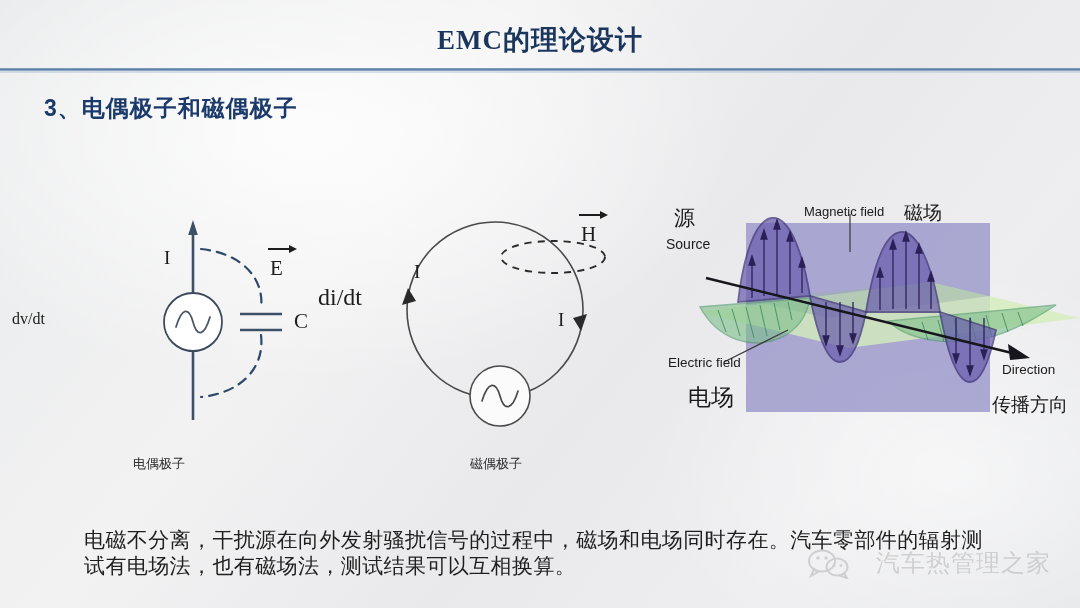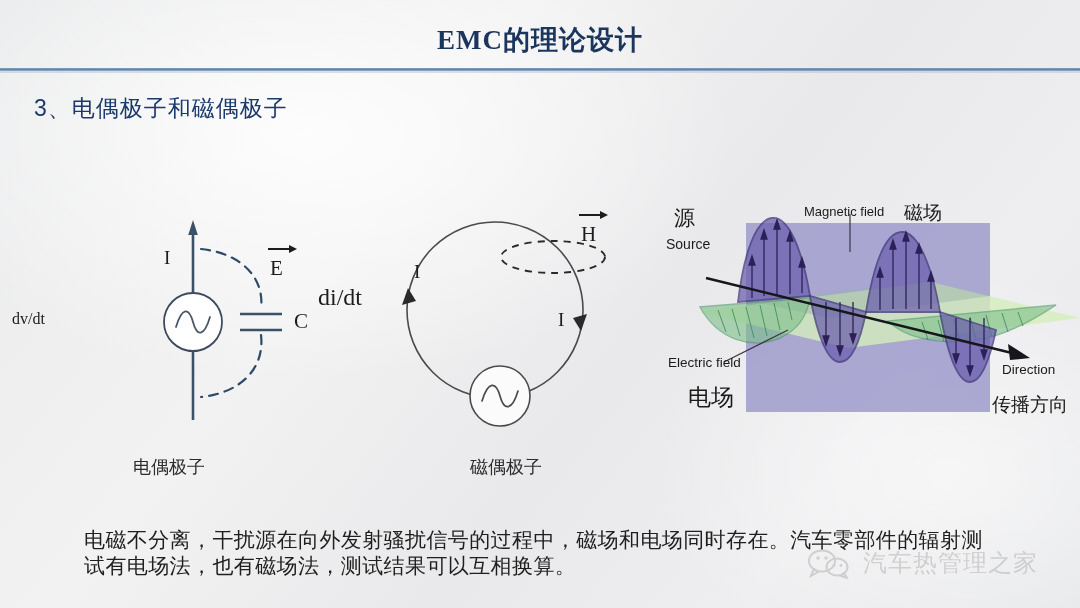--- a/index.html
+++ b/index.html
@@ -50,34 +50,34 @@
     top: 71px;
     left: 0;
     width: 1080px;
     height: 2px;
     background: rgba(170,190,210,0.45);
   }
 
   .subtitle {
     position: absolute;
     top: 93px;
-    left: 34px;
+    left: 44px;
     font-size: 23px;
-    font-weight: normal;
+    font-weight: bold;
     color: #1b3a6b;
     letter-spacing: 1px;
   }
 
   
   .fig {
     position: absolute;
   }
   .fig-caption {
     position: absolute;
-    font-size: 18px;
+    font-size: 13px;
     color: #2c2c2c;
     font-family: "Liberation Serif", serif;
     white-space: nowrap;
   }
   .math-label {
     position: absolute;
     font-family: "Liberation Serif", serif;
     color: #1c1c1c;
     white-space: nowrap;
   }
@@ -105,21 +105,21 @@
     letter-spacing: 0.4px;
   }
 
   
   .watermark {
     position: absolute;
     left: 806px;
     top: 547px;
     display: flex;
     align-items: center;
-    gap: 11px;
+    gap: 24px;
     opacity: 0.32;
     pointer-events: none;
   }
   .watermark .wm-text {
     font-size: 24px;
     color: #8b8b8b;
     letter-spacing: 1px;
     font-family: "Liberation Sans", sans-serif;
   }
 </style>

